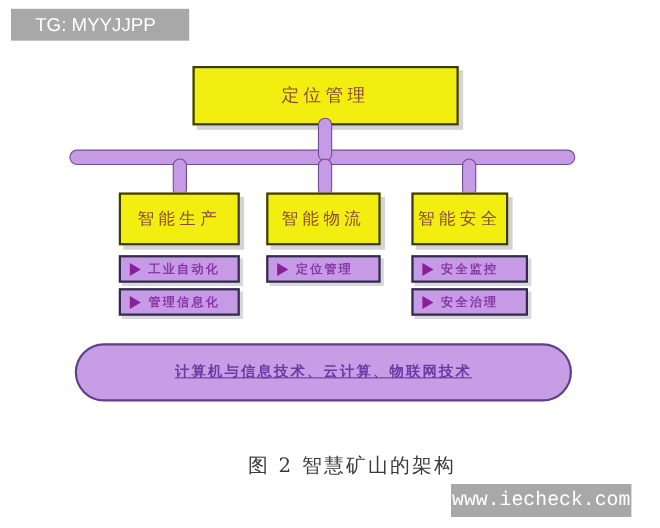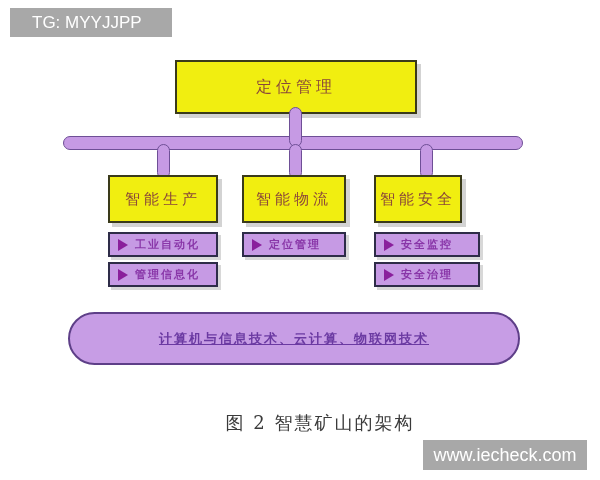--- a/index.html
+++ b/index.html
@@ -7,21 +7,21 @@
     position:relative; width:600px; height:480px; background:#ffffff;
     font-family:"DejaVu Serif", serif; overflow:hidden;
   }
   
   .badge {
     position:absolute; background:#a8a8a8; color:#ffffff;
     font-family:"Liberation Sans", sans-serif;
     display:flex; align-items:center; white-space:nowrap;
   }
   .badge-tl { left:10px; top:8px; width:140px; height:29px; font-size:17px; padding-left:22px; }
-  .badge-br { left:423px; top:440px; width:164px; height:30px; font-size:18px; justify-content:center; }
+  .badge-br { left:410px; top:440px; width:164px; height:30px; font-size:18px; justify-content:center;font-family:Liberation Mono, monospace; }
 
   
   .ybox {
     position:absolute; background:#f1ee10; border:2px solid #3a3a1a;
     box-shadow:4px 4px 0 rgba(158,158,158,0.45);
     display:flex; align-items:center; justify-content:center;
     color:#8b4839; letter-spacing:4px; box-sizing:border-box;
   }
   .root-box { left:175px; top:60px; width:242px; height:54px; font-size:16px; }
   .branch-box { top:175px; height:48px; font-size:15px; }

